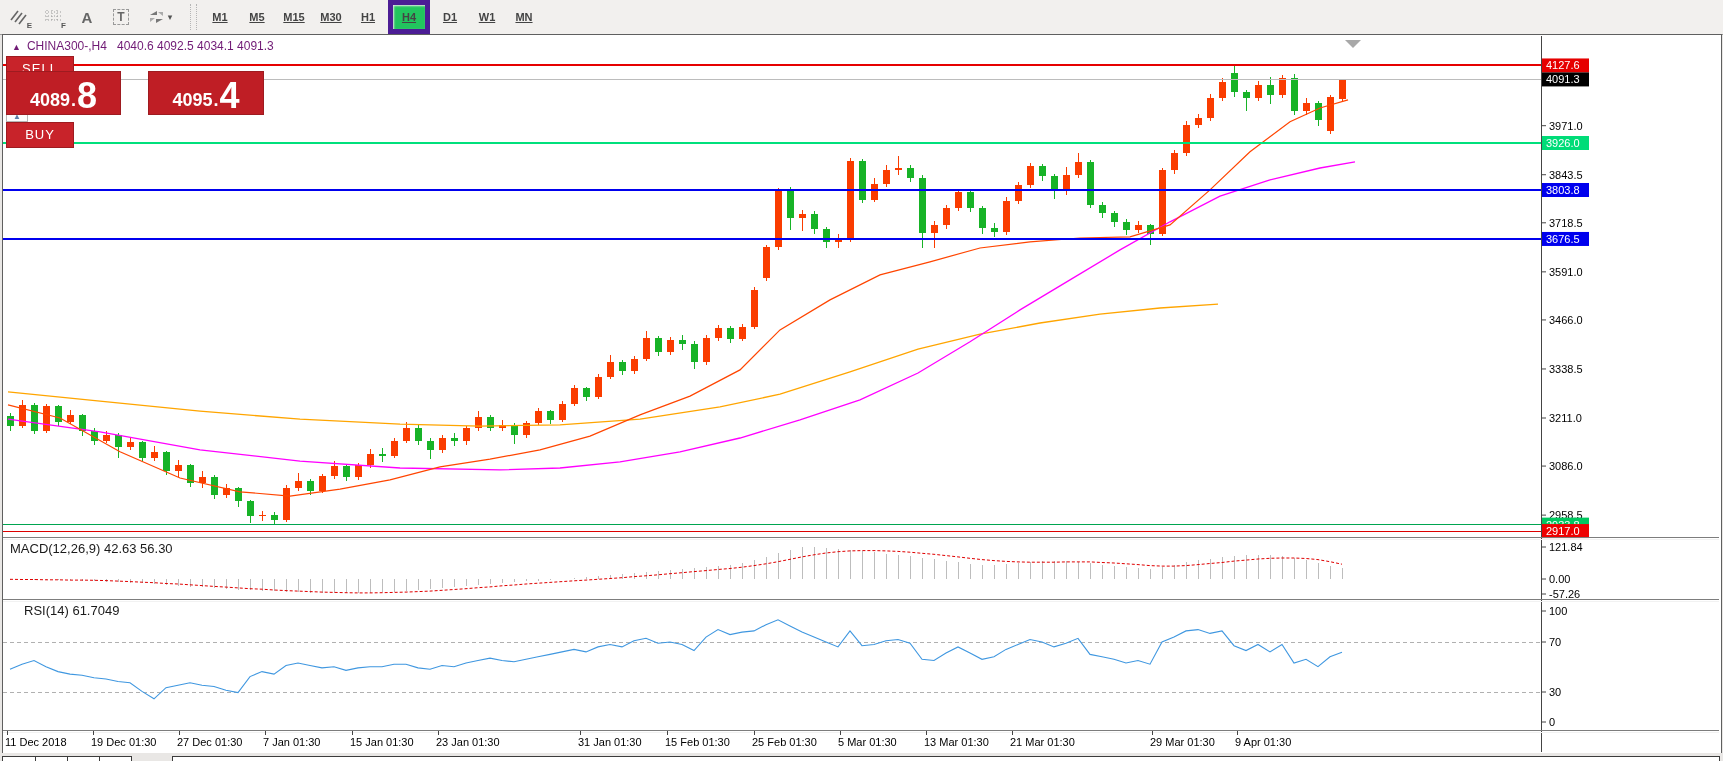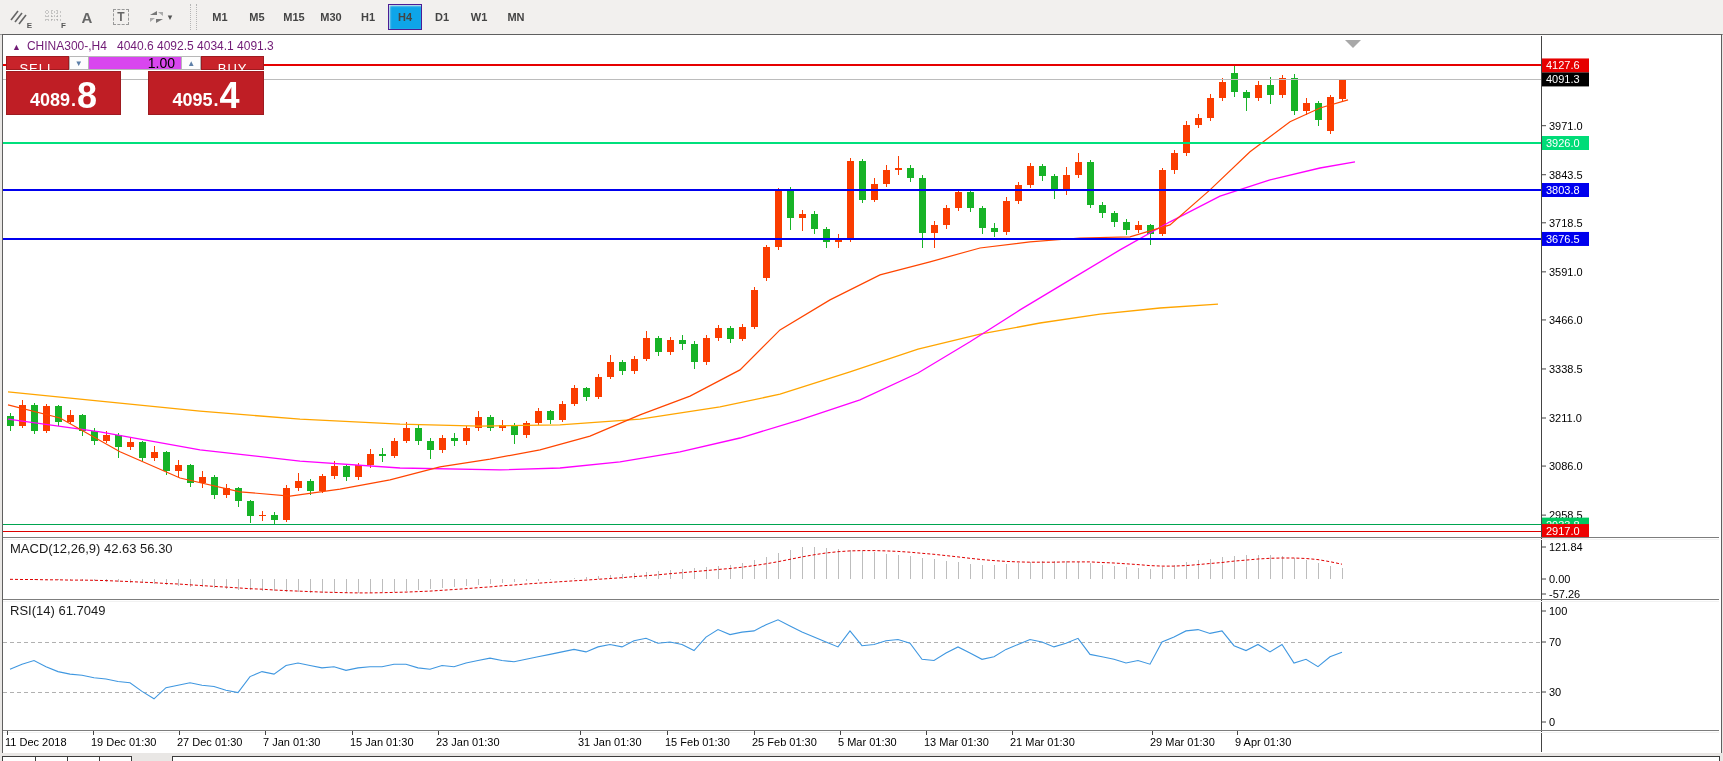--- a/index.html
+++ b/index.html
@@ -10,35 +10,35 @@
            border-bottom:1px solid #989898;display:flex;align-items:center;}
   .tb-icon{width:30px;height:26px;margin-left:4px;display:flex;align-items:center;justify-content:center;
            color:#555;position:relative;}
   .sub-letter{position:absolute;right:2px;bottom:0;font-size:8px;font-weight:bold;color:#555;}
   .big-letter{font-size:15px;font-weight:bold;color:#666;}
   .t-box{font-size:12px;font-weight:bold;color:#666;border:1px dashed #999;padding:0 3px;}
   .caret{font-size:9px;color:#555;margin-left:2px;}
   .tb-sep{width:5px;height:26px;margin:0 6px 0 10px;border-left:1px dotted #b5b5b5;border-right:1px dotted #b5b5b5;}
   #tf{display:flex;align-items:center;height:34px;}
   .tf-btn{min-width:24px;padding:0 4px;height:24px;line-height:24px;text-align:center;
-          font-size:11px;font-weight:bold;color:#444;margin-right:3px;cursor:default;border:1px solid transparent;}
-  .tf-btn.active{background:#0ea5e9;border:1px solid #4c1d95;box-shadow:inset 1px 1px 2px #e8e8e8;}
+          font-size:11px;font-weight:bold;color:#444;margin-right:3px;cursor:default;border:1px solid transparent;text-decoration:underline;}
+  .tf-btn.active{background:#22c55e;border:5px solid #4c1d95;box-shadow:inset 1px 1px 2px #e8e8e8;}
   
   #chart-window{position:absolute;left:2px;top:34px;width:1718px;height:719px;background:#fff;
                 border:1px solid #5f5f5f;z-index:1;}
   #chart{position:absolute;left:0;top:0;width:1723px;height:761px;z-index:5;pointer-events:none;}
   #title-row{position:absolute;left:12px;top:39px;z-index:6;font-size:12px;color:#701a75;white-space:pre;}
   #title-row .tri{font-size:9px;margin-right:6px;}
   #title-row .ohlc{margin-left:10px;}
   .pane-label{position:absolute;z-index:6;font-size:13px;color:#1a1a1a;}
   #macd-label{left:10px;top:541px;}
-  #rsi-label{left:10px;top:603px;}
+  #rsi-label{left:24px;top:603px;}
   
   #trade-panel{position:absolute;left:6px;top:56px;width:258px;z-index:7;font-family:"Liberation Sans",sans-serif;}
-  #tp-row1{display:flex;height:14px;}
+  #tp-row1{display:flex;height:14px;flex-direction:column;}
   .tp-btn{width:66px;background:#c8232a;border:1px solid #9e1b20;color:#fff;font-size:13px;
           text-align:center;line-height:24px;letter-spacing:1px;}
   .tp-spin{width:20px;background:#fdfdfd;border:1px solid #b7b7b7;display:flex;align-items:center;
            justify-content:center;font-size:8px;color:#5d7fa8;}
   #tp-vol{width:80px;border:1px solid #b7b7b7;border-left:none;border-right:none;font-size:14px;
           text-align:right;padding:0 6px;color:#000;background:#d946ef;font-family:"Liberation Sans",sans-serif;}
   #tp-row2{display:flex;margin-top:1px;height:44px;}
   .tp-price{background:#bf1e25;border:1px solid #9e1b20;color:#fff;display:flex;align-items:flex-end;
             justify-content:center;padding-bottom:3px;}
   #tp-sell-box{width:126px;margin-right:3px;}

